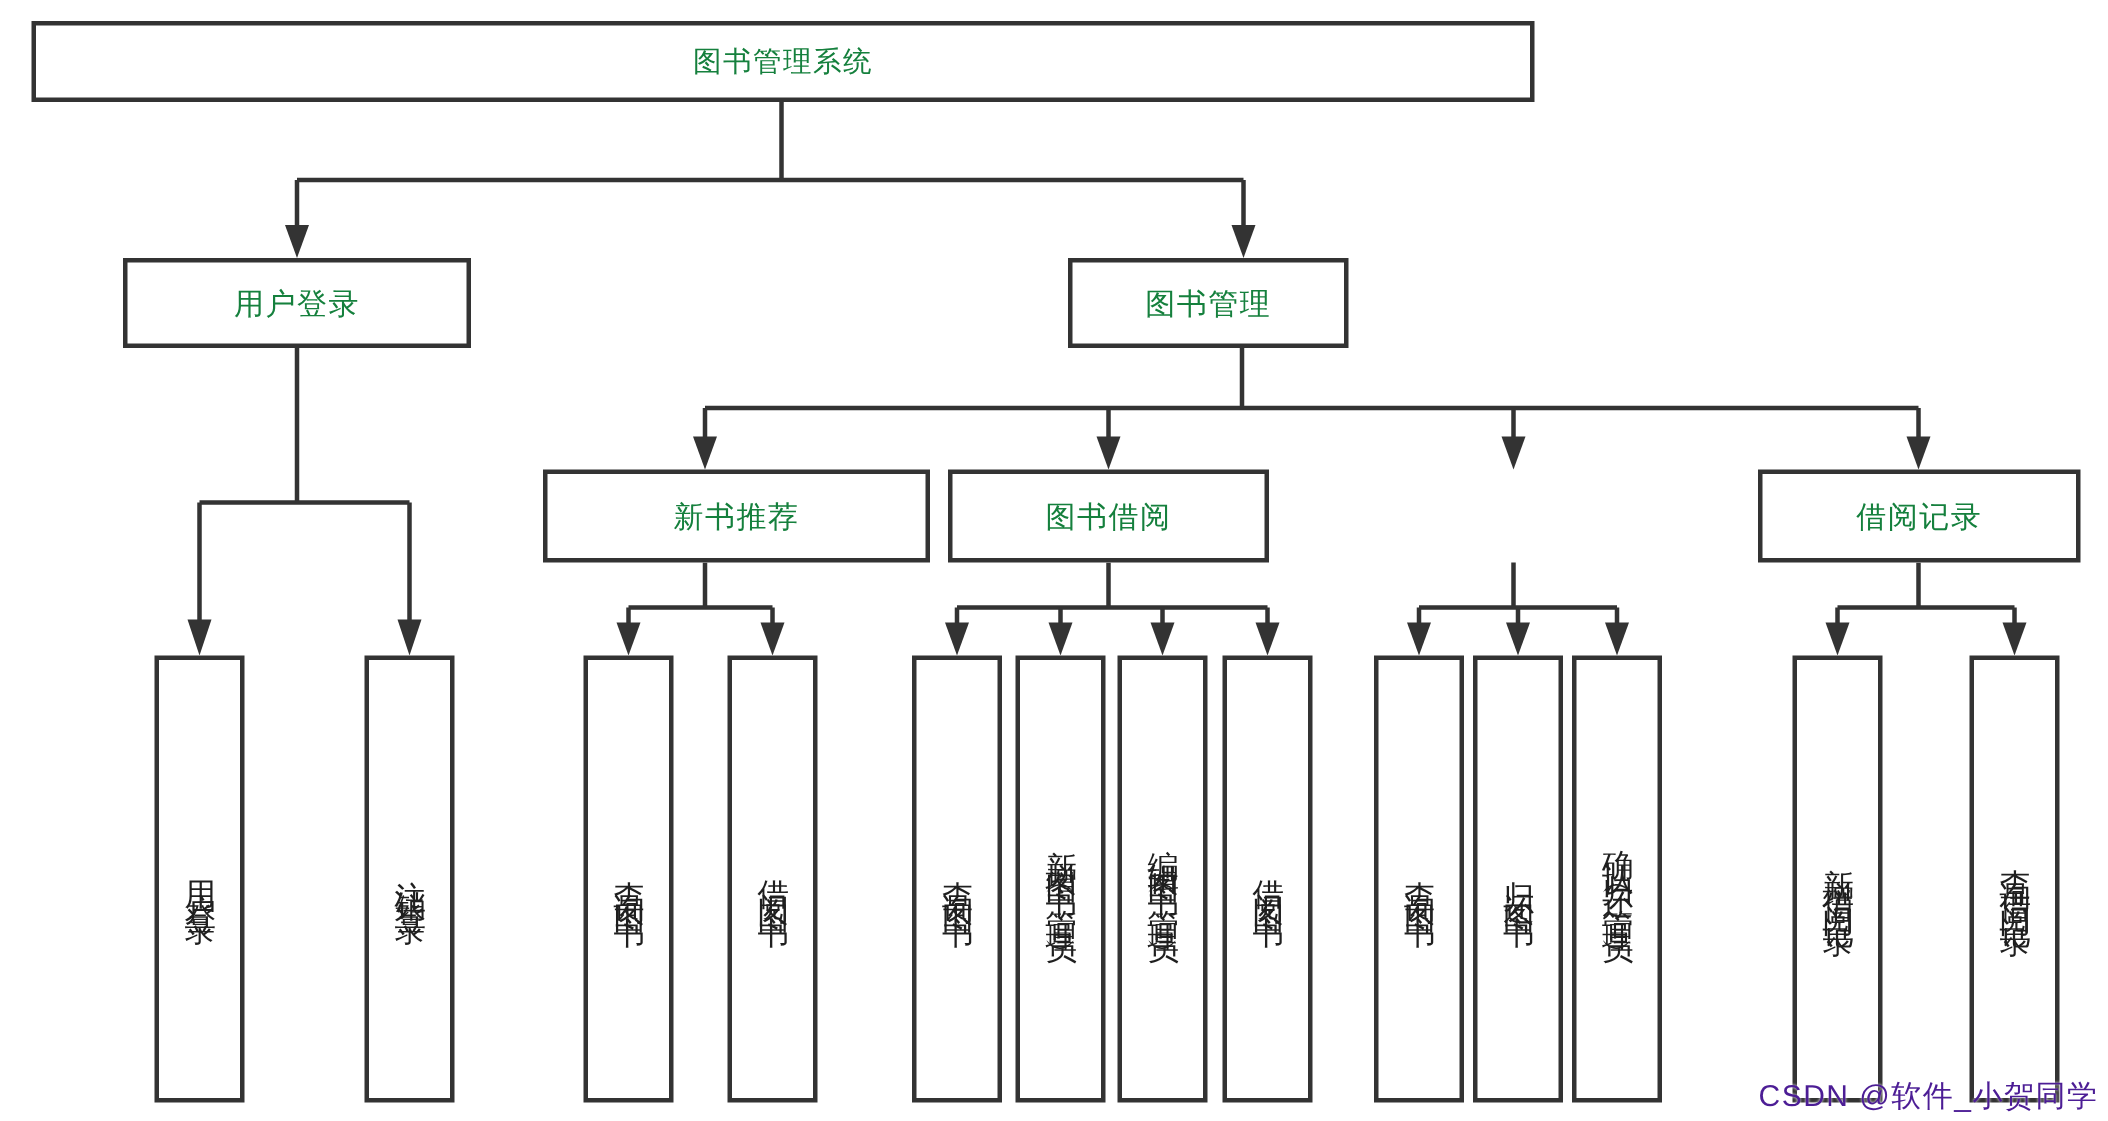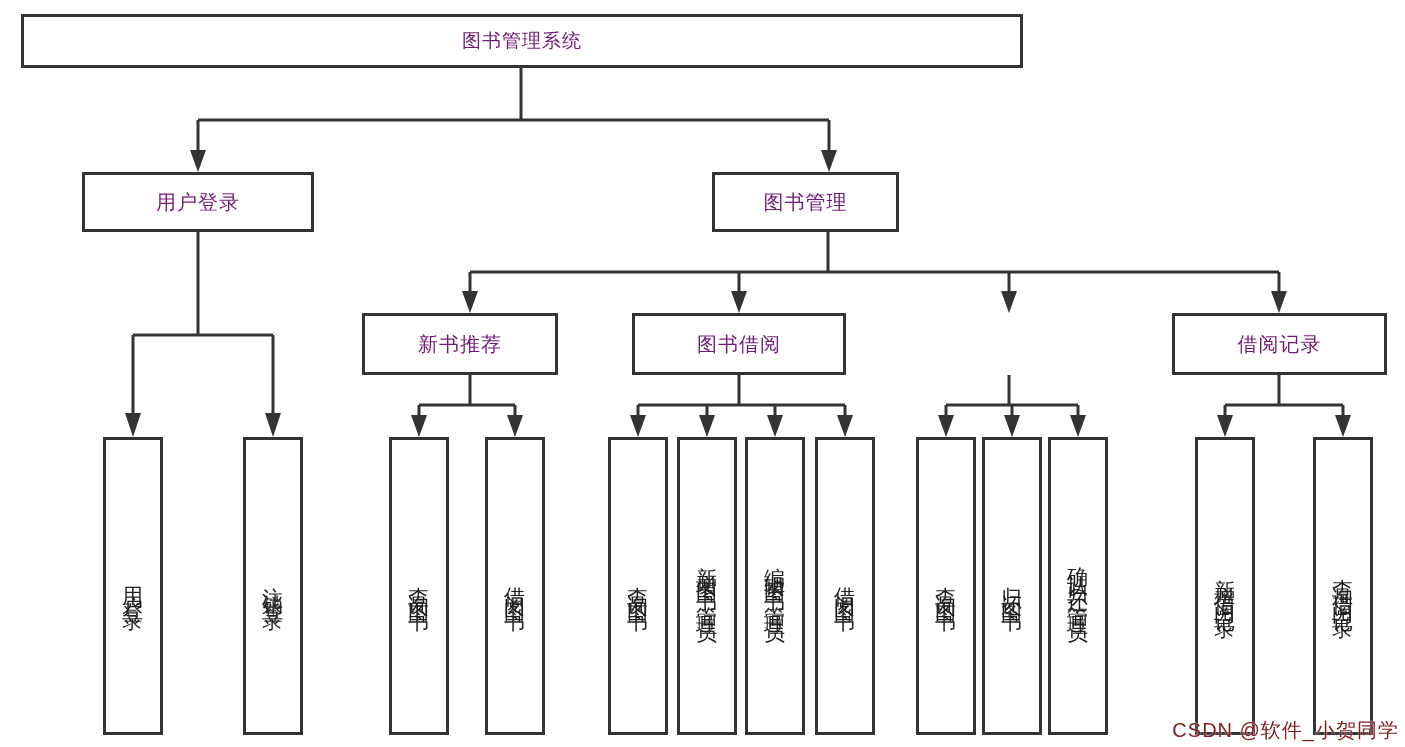--- a/index.html
+++ b/index.html
@@ -22,21 +22,21 @@
     pointer-events: none;
   }
   .hbox {
     position: absolute;
     box-sizing: border-box;
     border: 3px solid #333333;
     background: #ffffff;
     display: flex;
     align-items: center;
     justify-content: center;
-    color: #701a75;
+    color: #15803d;
     font-size: 20px;
     letter-spacing: 1px;
     z-index: 2;
   }
   .vbox {
     position: absolute;
     box-sizing: border-box;
     border: 3px solid #333333;
     background: #ffffff;
     width: 60px;
@@ -52,21 +52,21 @@
     writing-mode: vertical-rl;
     text-orientation: mixed;
     font-size: 21px;
     letter-spacing: 8px;
     line-height: 1;
     white-space: nowrap;
   }
   #root-box    { left: 21px;  top: 14px;  width: 1002px; height: 54px; font-size: 19px; }
   #user-login  { left: 82px;  top: 172px; width: 232px;  height: 60px; }
   #book-mgmt   { left: 712px; top: 172px; width: 187px;  height: 60px; }
-  #new-book    { left: 362px; top: 313px; width: 196px;  height: 62px; }
+  #new-book    { left: 362px; top: 313px; width: 258px;  height: 62px; }
   #book-borrow { left: 632px; top: 313px; width: 214px;  height: 62px; }
   #cur-borrow  { left: 902px; top: 313px; width: 215px;  height: 62px; }
   #borrow-rec  { left: 1172px;top: 313px; width: 215px;  height: 62px; }
   #leaf-a1 { left: 103px; }
   #leaf-a2 { left: 243px; }
   #leaf-b1 { left: 389px; }
   #leaf-b2 { left: 485px; }
   #leaf-c1 { left: 608px; }
   #leaf-c2 { left: 677px; }
   #leaf-c3 { left: 745px; }
@@ -74,21 +74,21 @@
   #leaf-d1 { left: 916px; }
   #leaf-d2 { left: 982px; }
   #leaf-d3 { left: 1048px; }
   #leaf-e1 { left: 1195px; }
   #leaf-e2 { left: 1313px; }
   #watermark {
     position: absolute;
     right: 6px;
     bottom: 3px;
     font-size: 20px;
-    color: #7f1d1d;
+    color: #4c1d95;
     text-shadow: 0 0 2px #ffffff;
     z-index: 5;
     letter-spacing: 1px;
   }
 </style>
 </head>
 <body>
 
 <div id="stage">
 

